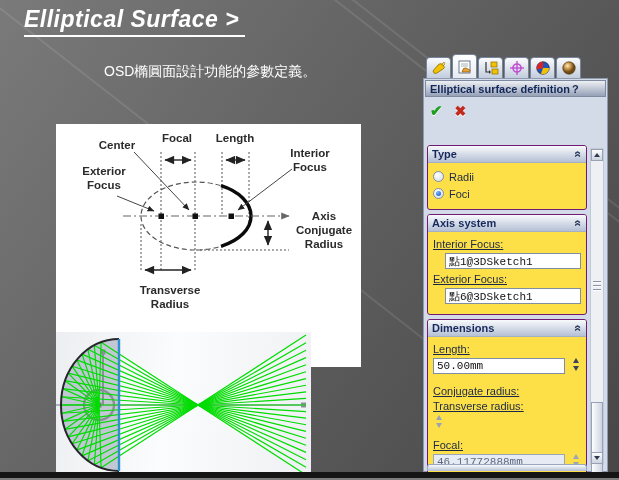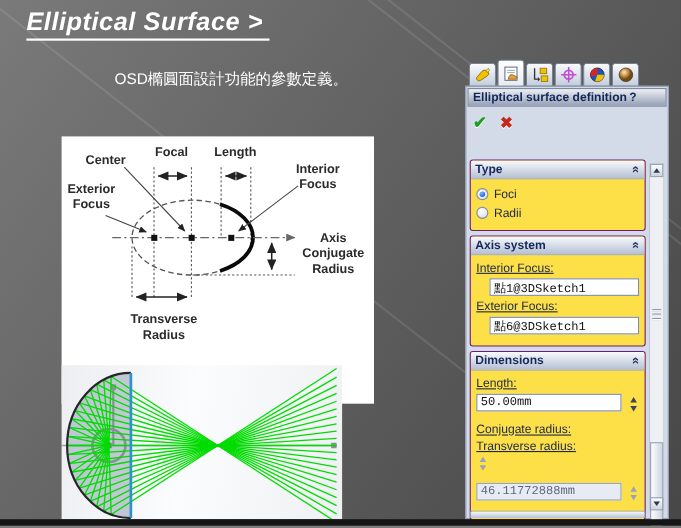--- a/index.html
+++ b/index.html
@@ -4,21 +4,21 @@
 <style>
   html,body{margin:0;padding:0;background:#333;}
   .slide{position:relative;width:619px;height:480px;overflow:hidden;
     background:linear-gradient(125deg,#7a7a7a 0%,#676767 35%,#555 70%,#474747 100%);
     font-family:"Liberation Sans",sans-serif;}
   .streak{position:absolute;width:900px;height:2px;background:rgba(255,255,255,.10);transform:rotate(38deg);transform-origin:0 0;}
   .s1{left:-60px;top:-40px}.s2{left:150px;top:-160px}.s3{left:260px;top:-60px}
   .page-title{position:absolute;left:24px;top:6px;color:#fff;font-size:23px;font-weight:bold;
     letter-spacing:.5px;border-bottom:2.5px solid #fff;padding:0 6px 2px 0;font-style:italic;}
   .subtitle{position:absolute;left:64px;top:63px;color:#fff;font-size:14px;margin-left:40px;}
-  .diagram{position:absolute;left:56px;top:124px;width:284px;height:243px;background:#fff;}
+  .diagram{position:absolute;left:56px;top:124px;width:284px;height:243px;background:#fff;padding-left:21px;}
   .rayimg{position:absolute;left:56px;top:332px;width:255px;height:140px;
     background:linear-gradient(100deg,#eceef1 0%,#fbfcfd 45%,#eef0f3 100%);}
   .rayimg svg,.diagram svg{display:block}
   .strip{position:absolute;left:0;right:0;top:472px;height:6px;background:#151515;z-index:40;}
   .belowstrip{position:absolute;left:0;right:0;top:478px;height:2px;background:#7d7d7d;z-index:40;}
 
   
   .panel{position:absolute;left:423px;top:55px;width:185px;height:417px;font-size:11px;}
   .tabs{position:absolute;left:3px;top:0;height:23px;display:flex;align-items:flex-end;}
   .tab{width:25px;height:21px;background:linear-gradient(180deg,#fafbfd,#c2cddd);
@@ -43,21 +43,21 @@
   .secbody{padding:4px 5px 6px;}
   .radiorow{display:flex;align-items:center;gap:5px;height:15px;margin:2px 0;color:#1b2848;}
   .radio{width:11px;height:11px;border-radius:50%;box-sizing:border-box;
     background:radial-gradient(circle at 35% 30%,#fff,#d5dbe5);border:1px solid #828ea4;position:relative;}
   .radio.on::after{content:"";position:absolute;left:2px;top:2px;right:2px;bottom:2px;border-radius:50%;
     background:radial-gradient(circle at 35% 30%,#7db4ff,#0a4ec2);}
   .flabel{color:#1b2848;margin:2px 0 3px;text-decoration:underline;}
   .tfield{height:16px;background:#fff;border:1px solid #7f8da5;color:#111;
     padding:0 3px;display:flex;align-items:center;box-sizing:border-box;font-family:Liberation Mono, monospace;}
   .tfield.indent{margin-left:12px;margin-bottom:4px;}
-  .dimrow{display:flex;align-items:flex-end;gap:5px;margin-bottom:11px;}
+  .dimrow{display:flex;align-items:flex-start;gap:5px;margin-bottom:11px;}
   .dimrow .tfield{flex:1;}
   .tfield.disabled{background:#e7ebf3;color:#5d6880;border-color:#9aa6ba;}
   .spin{display:flex;flex-direction:column;gap:3px;width:11px;align-items:center;}
   .tri-u{width:0;height:0;border-left:3.5px solid transparent;border-right:3.5px solid transparent;border-bottom:5px solid #3c4356;}
   .tri-d{width:0;height:0;border-left:3.5px solid transparent;border-right:3.5px solid transparent;border-top:5px solid #3c4356;}
   .spin.dis .tri-u{border-bottom-color:#9aa4b6}.spin.dis .tri-d{border-top-color:#9aa4b6}
   .sliver{position:absolute;bottom:0;left:3px;right:20px;height:6px;border:1px solid #9aa6bc;border-bottom:none;
     border-radius:3px 3px 0 0;background:linear-gradient(180deg,#f8fafc,#b5c0d5);}
   
   .vsb{position:absolute;right:3px;top:69px;bottom:6px;width:14px;background:#eef0f4;
@@ -291,26 +291,26 @@
 
       <div class="content">
 
         <div class="sec">
           <div class="sechead">
             <span>Type</span>
             <span class="chev">«</span>
           </div>
           <div class="secbody">
             <div class="radiorow">
+              <span class="radio"></span>
+              <span>Radii</span>
+            </div>
+            <div class="radiorow">
               <span class="radio on"></span>
               <span>Foci</span>
-            </div>
-            <div class="radiorow">
-              <span class="radio"></span>
-              <span>Radii</span>
             </div>
           </div>
         </div>
 
         <div class="sec">
           <div class="sechead">
             <span>Axis system</span>
             <span class="chev">«</span>
           </div>
           <div class="secbody">
@@ -336,20 +336,21 @@
                 </span>
             </div>
             <div class="flabel">Conjugate radius:</div>
             <div class="flabel">Transverse radius:</div>
             <div class="dimrow">
               <span class="spin dis">
                   <i class="tri-u"></i>
                   <i class="tri-d"></i>
                 </span>
             </div>
+            <div class="flabel">Focal:</div>
             <div class="dimrow">
               <div class="tfield disabled">46.11772888mm</div>
               <span class="spin dis">
                   <i class="tri-u"></i>
                   <i class="tri-d"></i>
                 </span>
             </div>
           </div>
         </div>
       </div>

